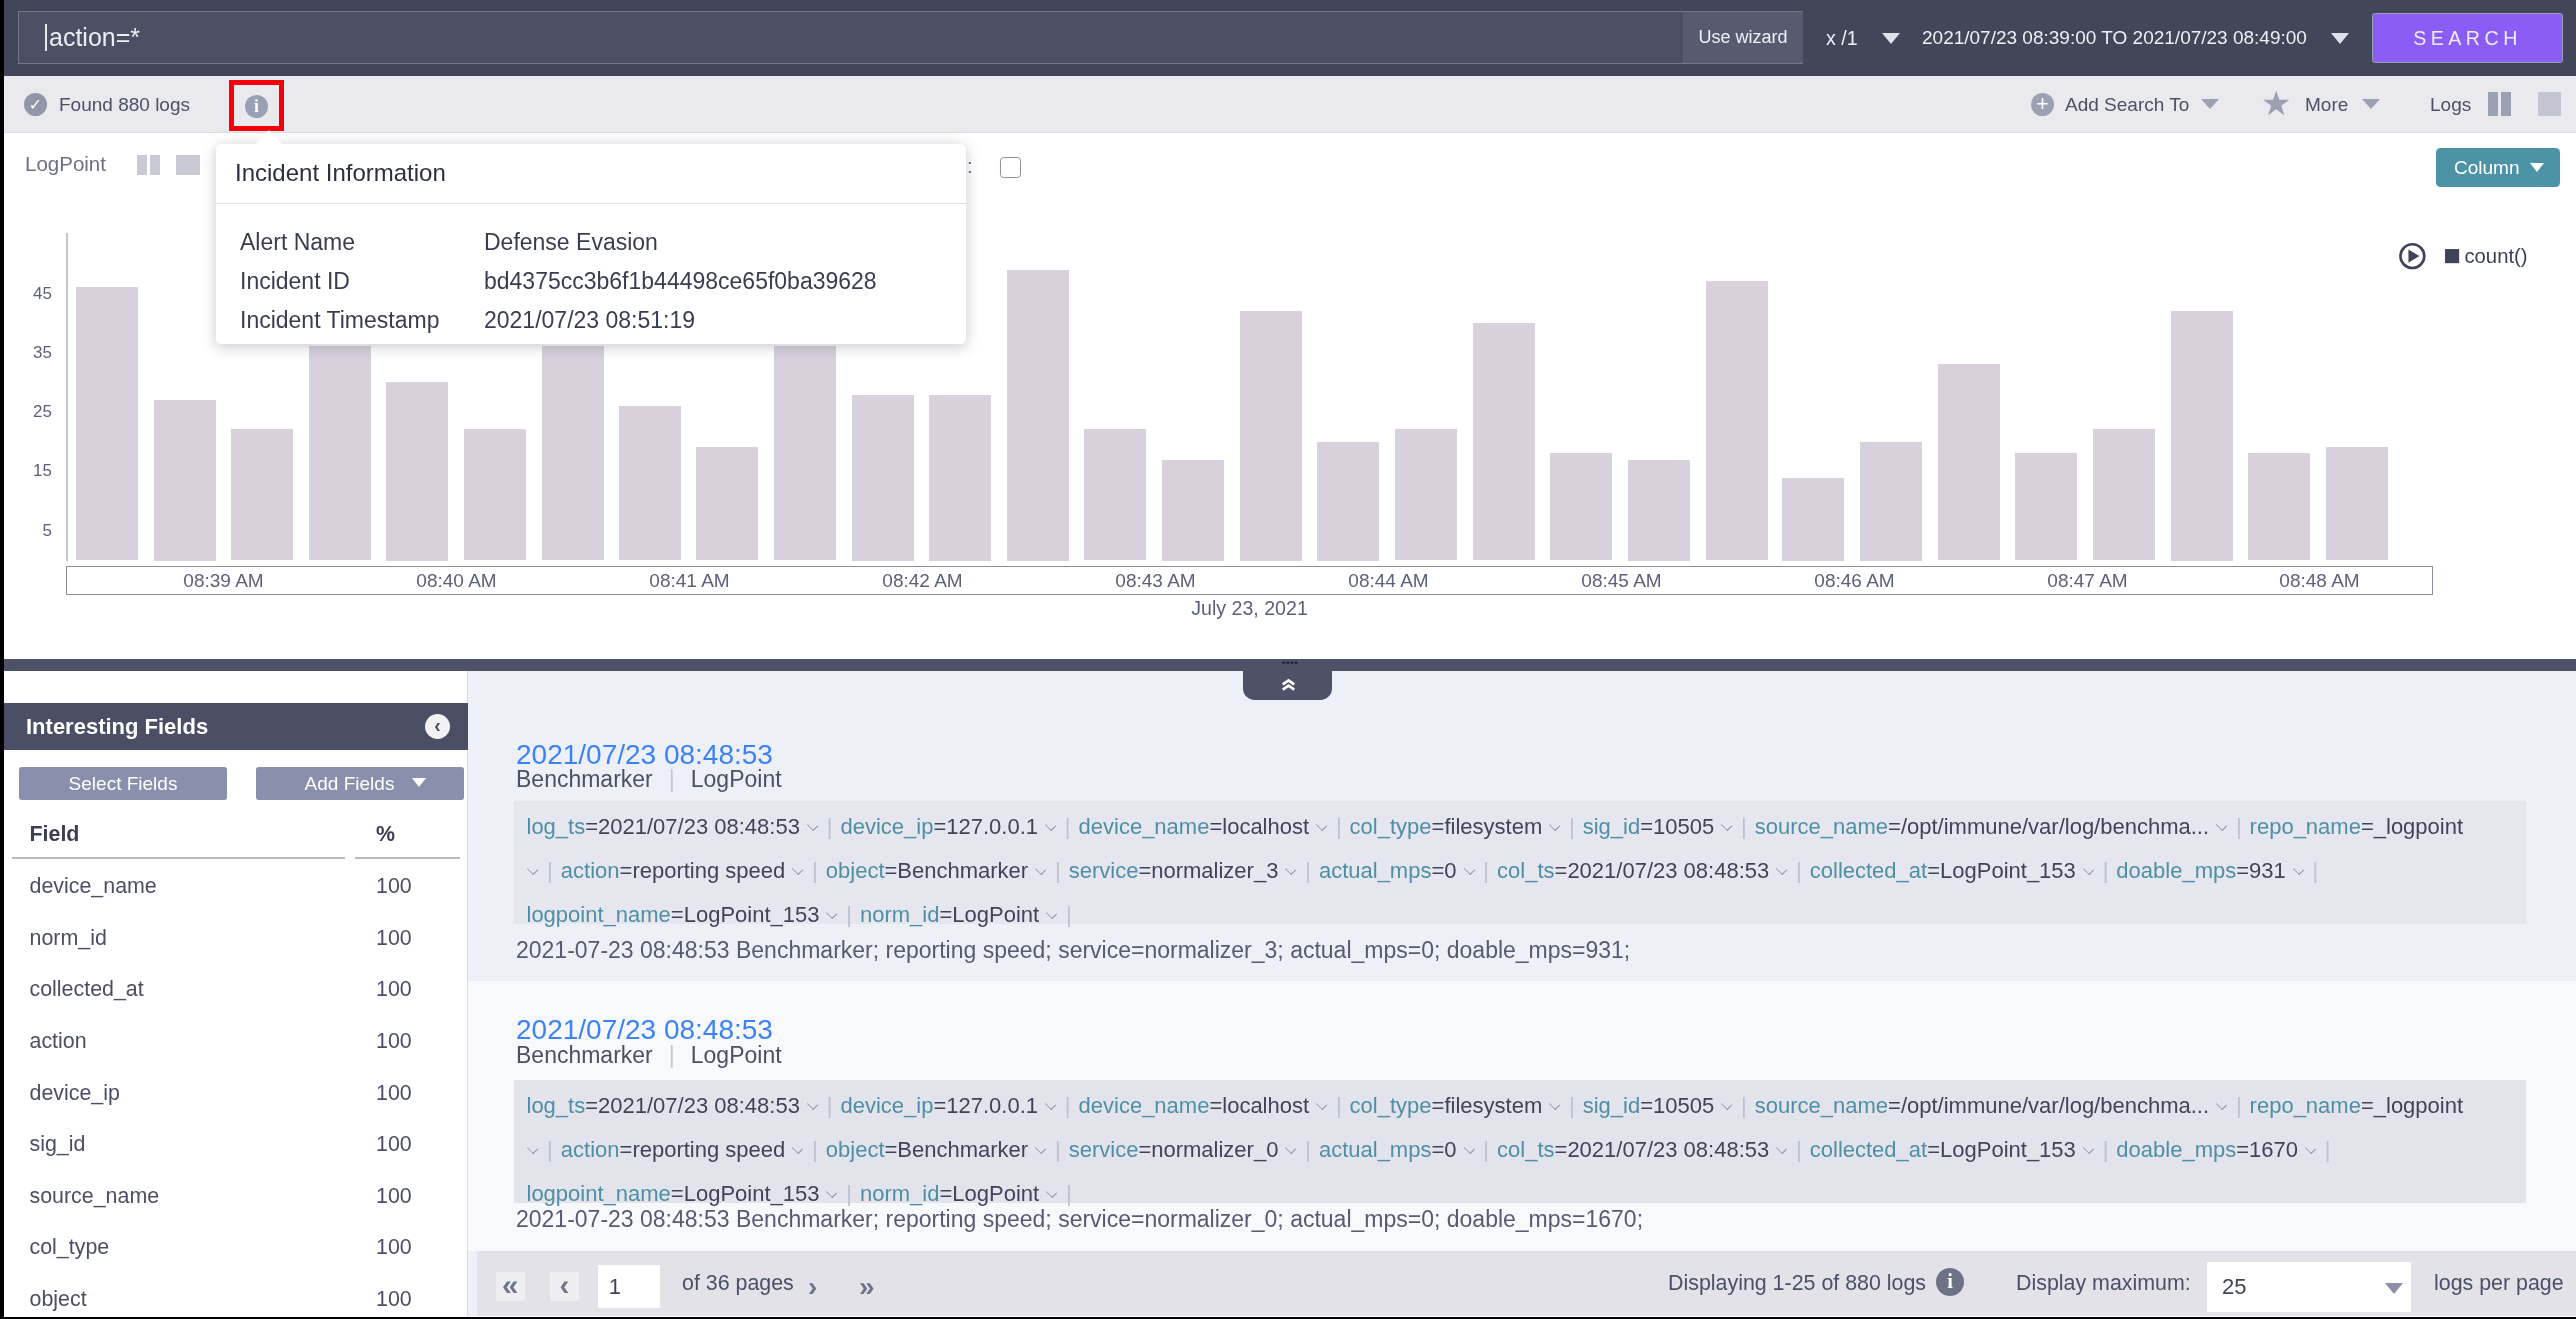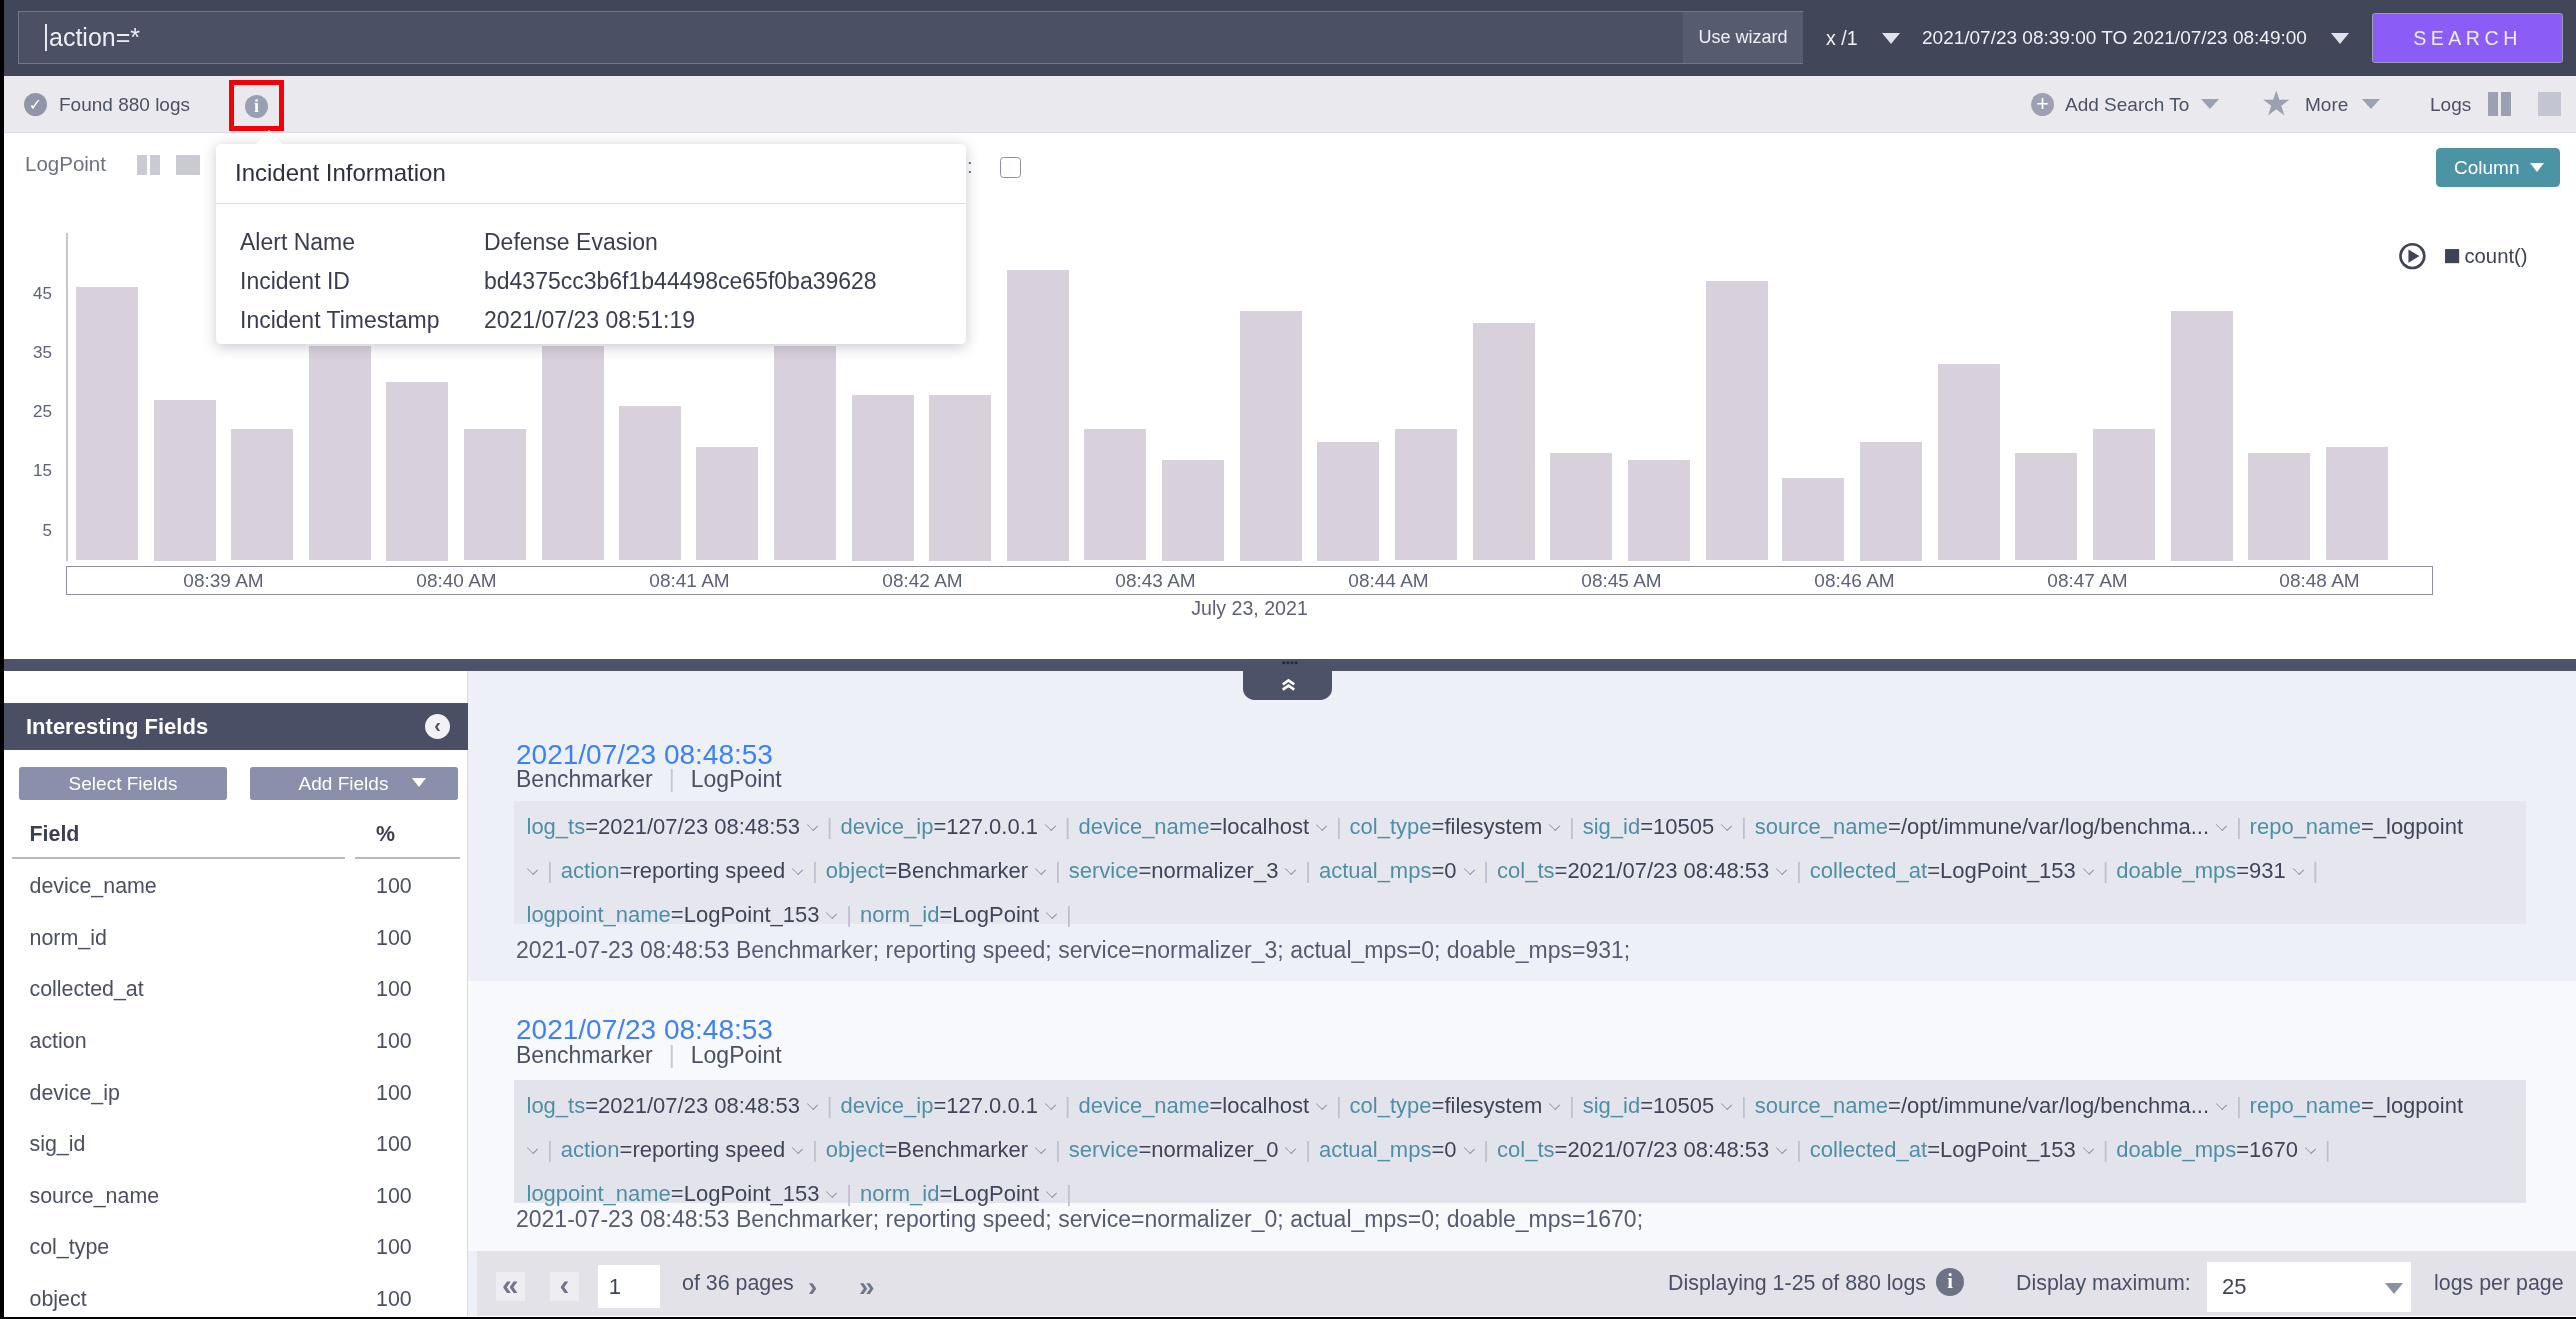--- a/index.html
+++ b/index.html
@@ -180,21 +180,21 @@
     <circle cx="11.2" cy="2" r="1.7" fill="#23283a"></circle>
     <circle cx="15.8" cy="2" r="1.7" fill="#23283a"></circle>
 </svg>
 <div id="lcontent"></div>
 <div id="entry2bg"></div>
 <div id="pagebar"></div>
 <div id="lpanel"></div>
 <div id="phead">Interesting Fields</div>
 <div id="pcirc">‹</div>
 <div class="gbtn" style="left:19px">Select Fields</div>
-<div class="gbtn" style="left:250px;padding-right:21px">Add Fields</div>
+<div class="gbtn" style="left:256px;padding-right:21px">Add Fields</div>
 <div class="wcaret" style="left:412px;top:778px;border-left-width:7.1px;border-right-width:7.1px;border-top-width:9px;border-top-color:#fff"></div>
 <div id="fieldhdr">Field</div>
 <div id="pcthdr">%</div>
 <div class="hline" style="left:11.6px;width:333px"></div>
 <div class="hline" style="left:355px;width:105px"></div>
 <div class="frow" style="top:874px">
     <span class="fname">device_name</span>
     <span class="fpct">100</span>
   </div>
 <div class="frow" style="top:926px">

